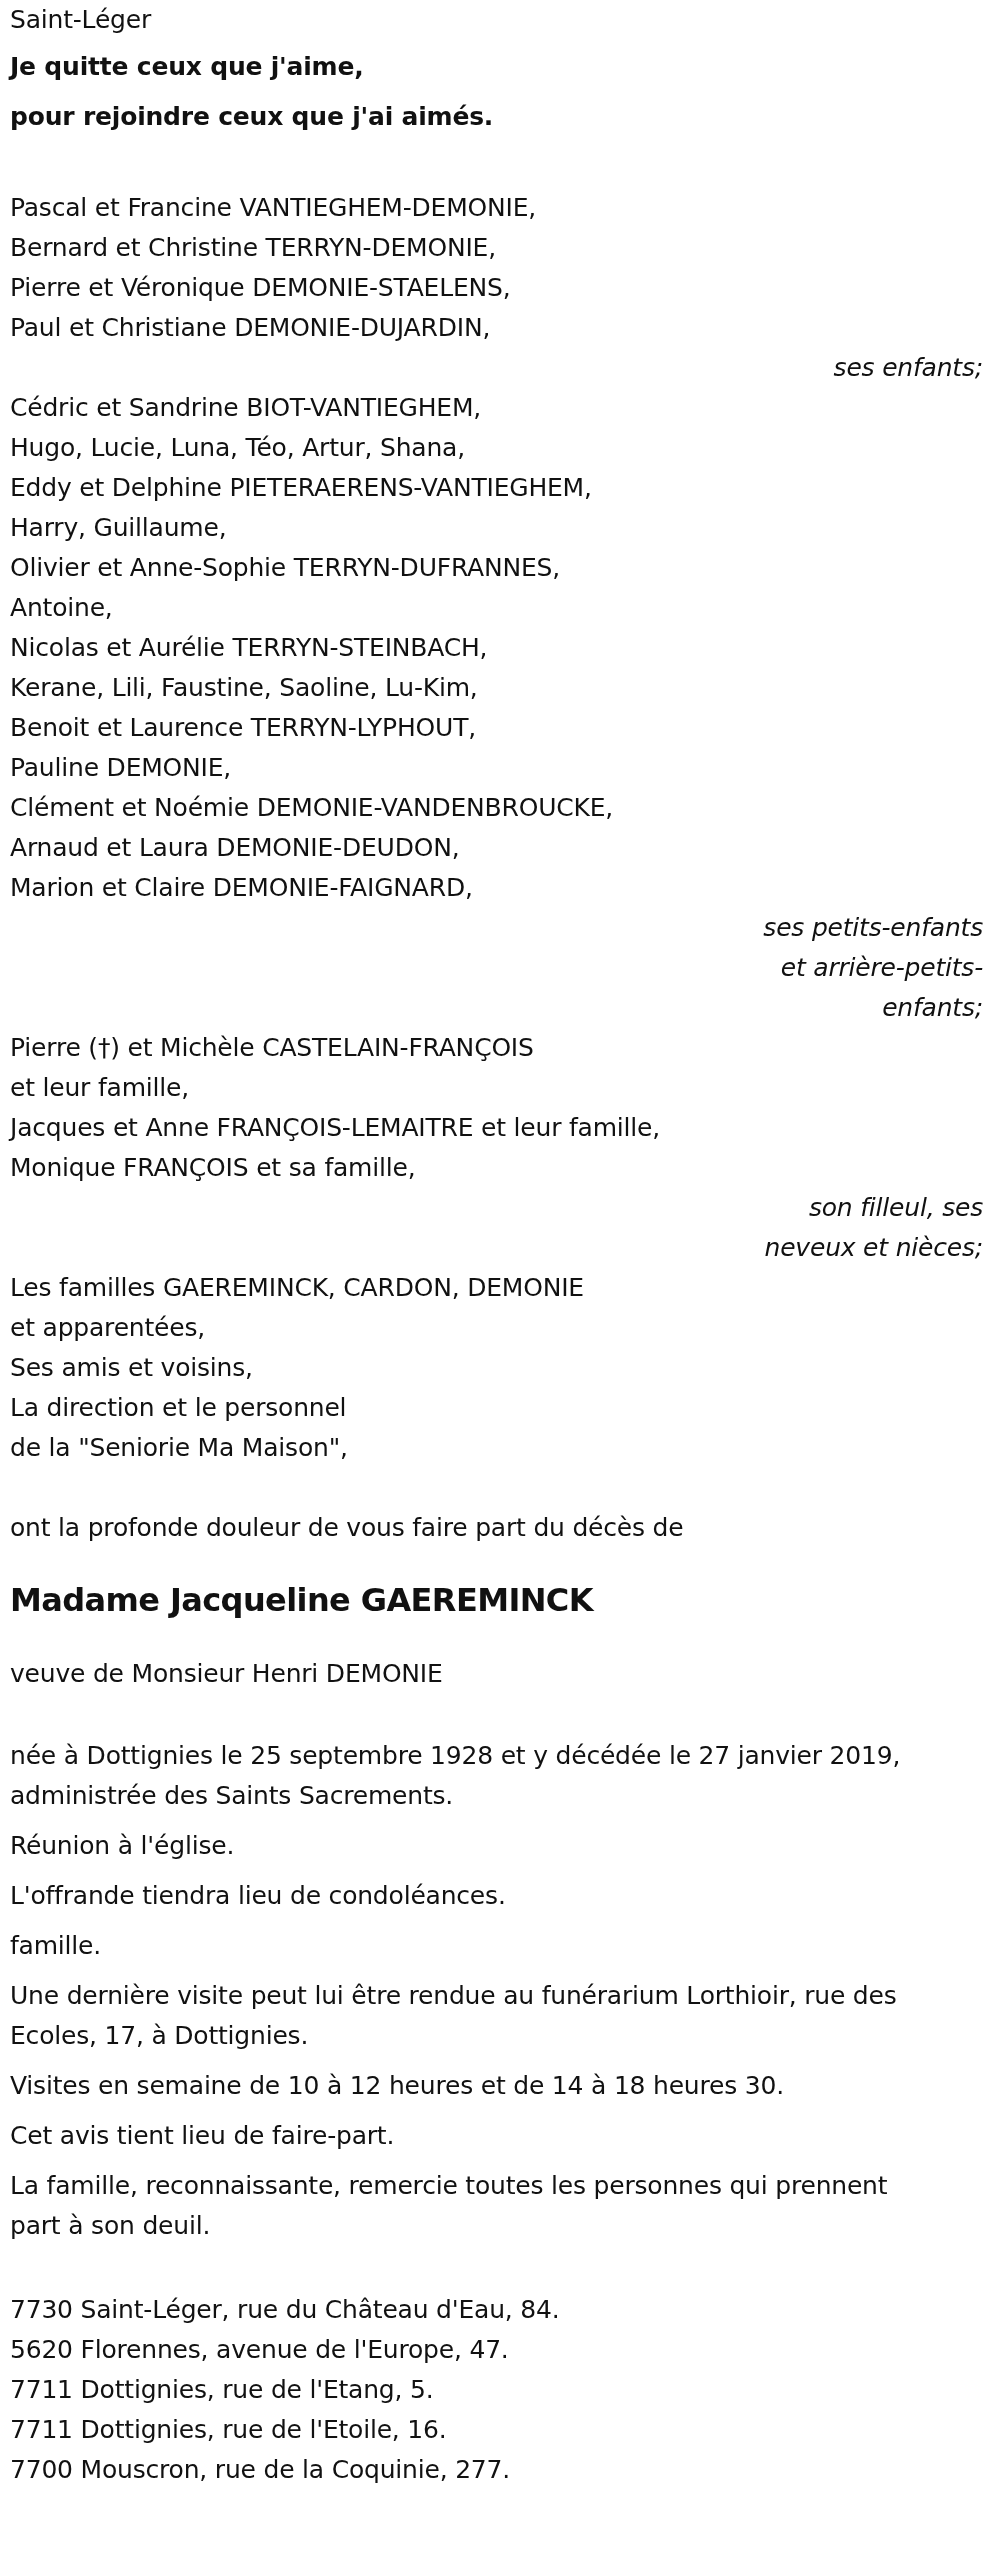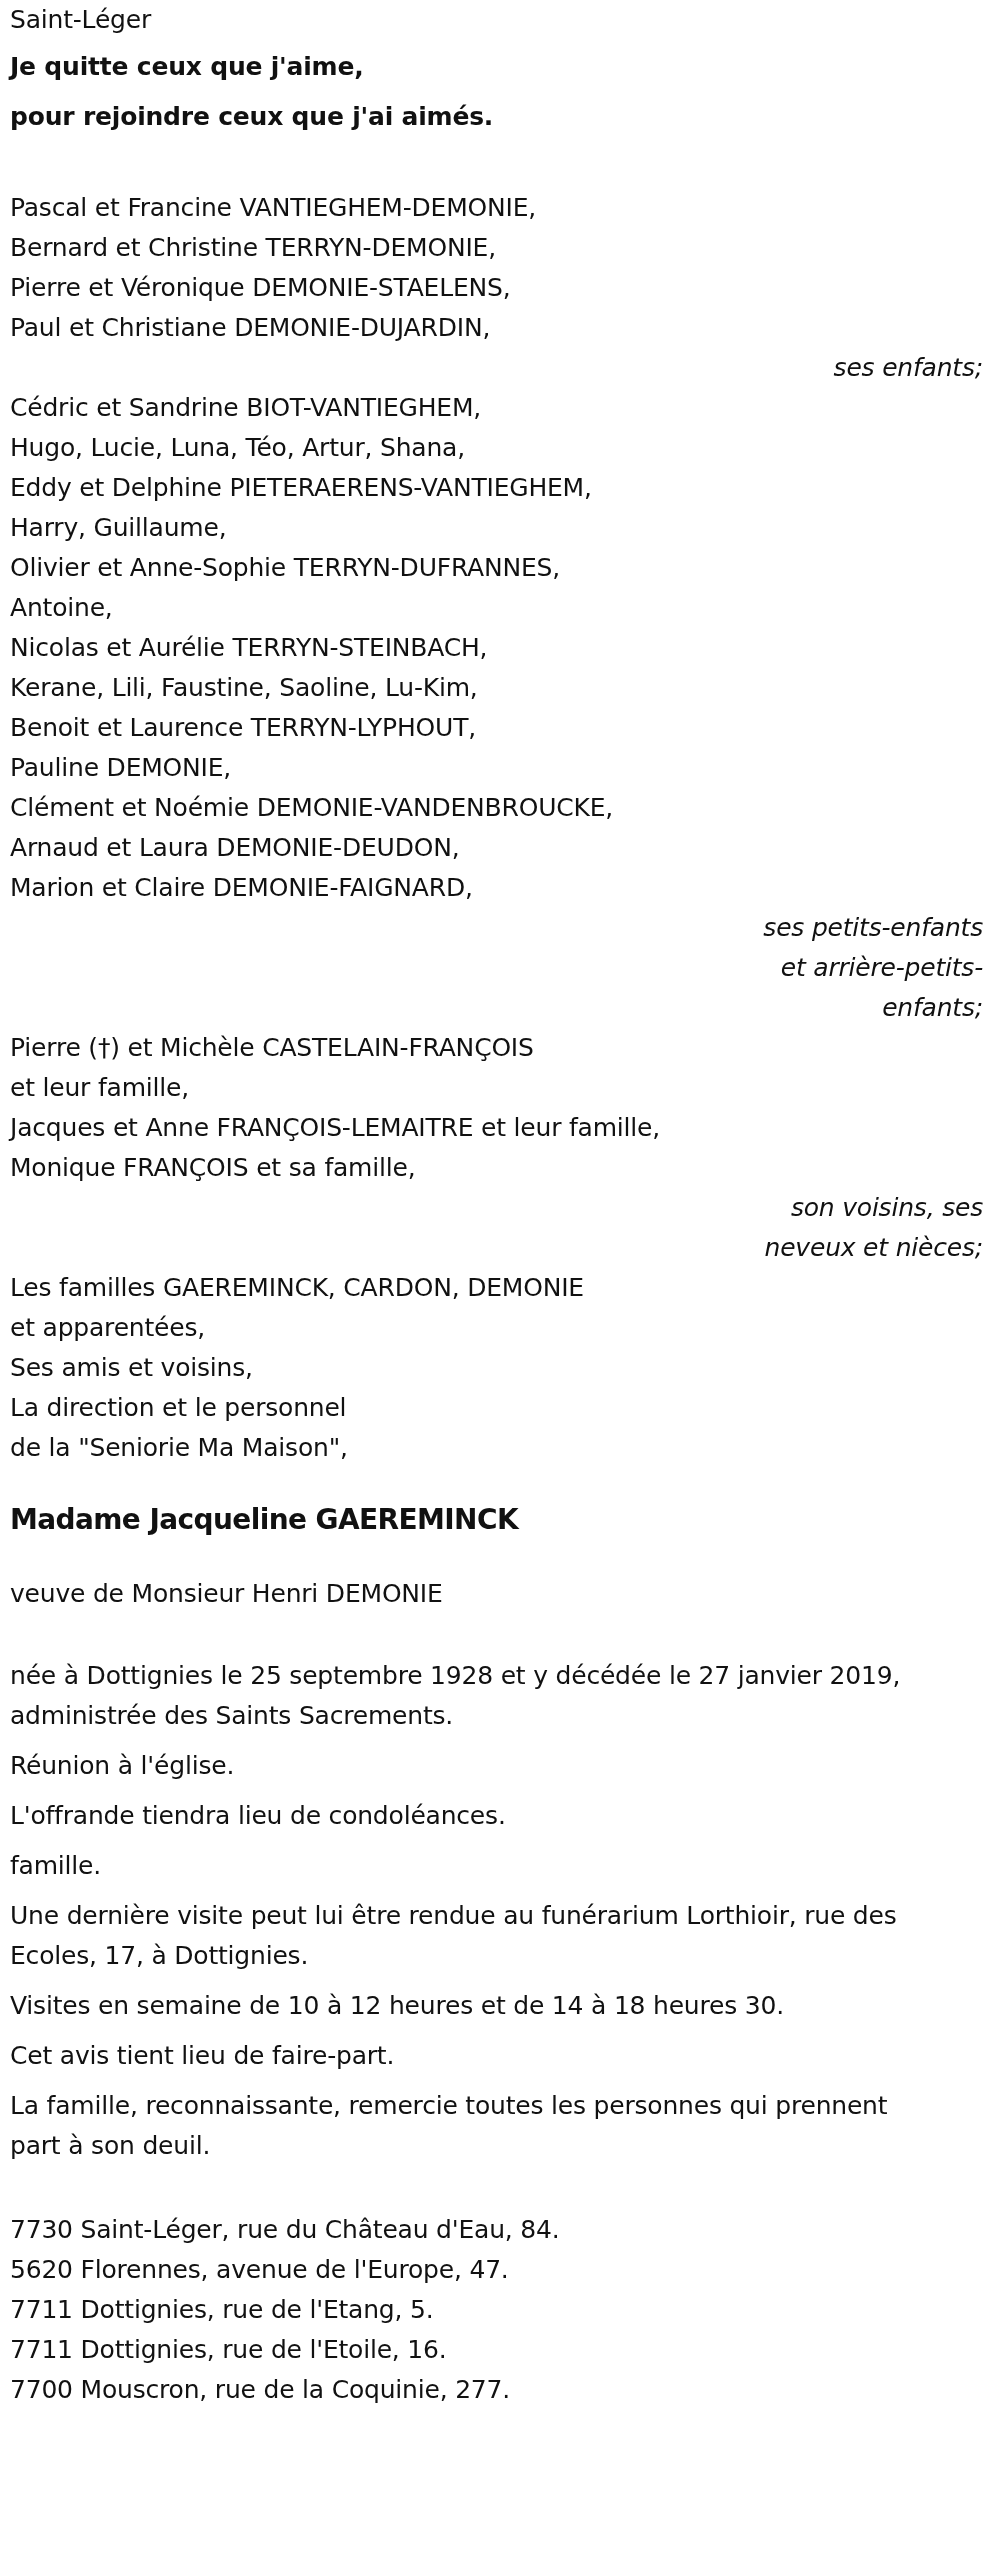--- a/index.html
+++ b/index.html
@@ -41,21 +41,21 @@
     .role {
       display: block;
       text-align: right;
       font-style: italic;
       width: 233px;
       margin-left: auto;
       white-space: normal;
     }
     .heading {
       font-weight: bold;
-      font-size: 28px;
+      font-size: 32px;
       line-height: 48px;
       letter-spacing: -0.6px;
       margin-top: 28px;
     }
     .para {
       margin-top: 10px;
     }
     .para:first-child { margin-top: 0; }
   </style>
 </head>
@@ -100,33 +100,34 @@
       <span class="line" style="text-align:right;">enfants;</span>
     </div>
   </div>
 
   <div class="block" style="margin-top:0;">
     <span class="line">Pierre (†) et Michèle CASTELAIN-FRANÇOIS</span>
     <span class="line">et leur famille,</span>
     <span class="line">Jacques et Anne FRANÇOIS-LEMAITRE et leur famille,</span>
     <span class="line">Monique FRANÇOIS et sa famille,</span>
     <div class="role">
-      <span class="line" style="text-align:right;">son voisins, ses</span>
+      <span class="line" style="text-align:right;">son filleul, ses</span>
       <span class="line" style="text-align:right;">neveux et nièces;</span>
     </div>
   </div>
 
   <div class="block" style="margin-top:0;">
     <span class="line">Les familles GAEREMINCK, CARDON, DEMONIE</span>
     <span class="line">et apparentées,</span>
     <span class="line">Ses amis et voisins,</span>
     <span class="line">La direction et le personnel</span>
     <span class="line">de la "Seniorie Ma Maison",</span>
   </div>
 
+  <div class="line" style="margin-top:40px;">ont la profonde douleur de vous faire part du décès de</div>
 
   <div class="line heading">Madame Jacqueline GAEREMINCK</div>
 
   <div class="line" style="margin-top:30px;">veuve de Monsieur Henri DEMONIE</div>
 
   <div style="margin-top:42px;">
     <div class="para">
       <span class="line">née à Dottignies le 25 septembre 1928 et y décédée le 27 janvier 2019,</span>
       <span class="line">administrée des Saints Sacrements.</span>
     </div>

